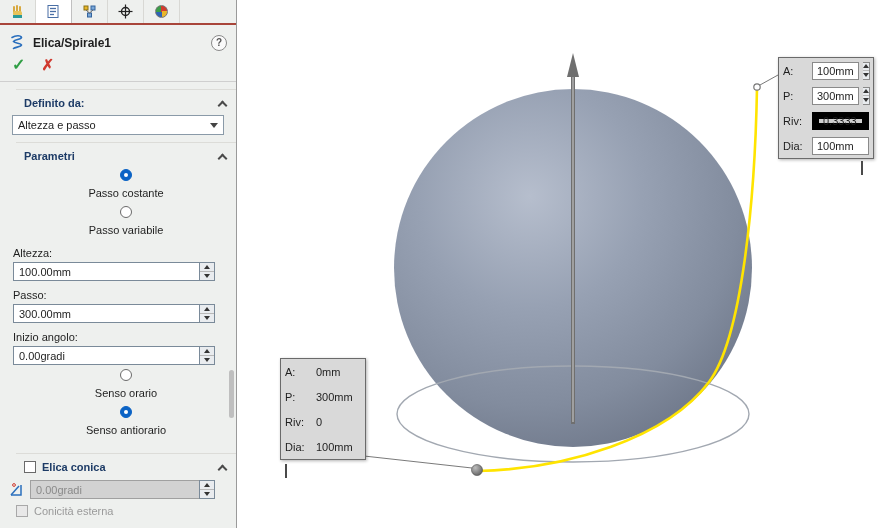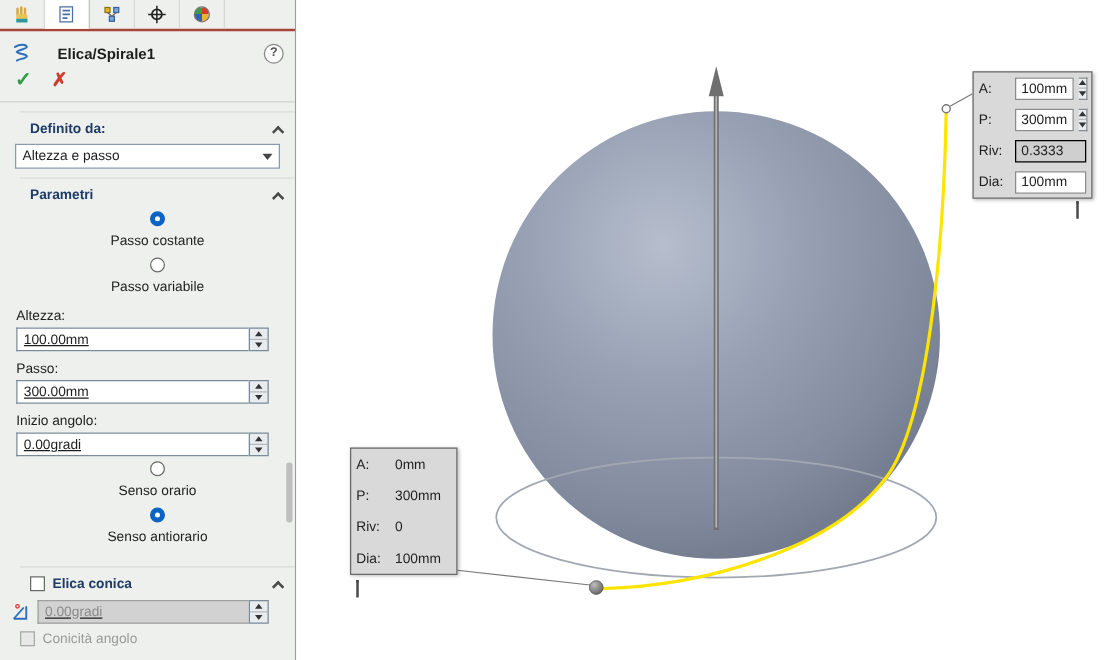--- a/index.html
+++ b/index.html
@@ -22,21 +22,21 @@
   }
   .tab {
     width:36px; display:flex; align-items:center; justify-content:center;
     border-right:1px solid #d8d8d4; cursor:default;
   }
   .tab.active { background:#ffffff; border-right:1px solid #c0c0c0; }
   .pie-icon { width:13px; height:13px; border-radius:50%;
     background:conic-gradient(#d23b2f 0 90deg,#e8b62a 90deg 180deg,#2f63b5 180deg 270deg,#3a9e48 270deg 360deg);
     border:1px solid #777; }
 
-  .pm-title { display:flex; align-items:center; gap:20px; padding:9px 9px 3px 9px; }
+  .pm-title { display:flex; align-items:center; gap:7px; padding:9px 9px 3px 9px; }
   .pm-title .title { font-weight:bold; font-size:12px; }
   .help {
     margin-left:auto; width:16px; height:16px; border:1px solid #8a8a8a; border-radius:50%;
     display:flex; align-items:center; justify-content:center; color:#555;
     font-weight:bold; font-size:10px; background:#fafafa;
   }
   .pm-actions { display:flex; gap:16px; padding:3px 12px 8px 12px; border-bottom:1px solid #cfcfcf; }
   .act-confirm { color:#2f9e44; font-size:16px; font-weight:bold; line-height:1; }
   .act-cancel  { color:#d03a2f; font-size:15px; font-weight:bold; line-height:1; }
 
@@ -61,21 +61,21 @@
   .radio {
     width:12px; height:12px; border:1px solid #6a6a6a; border-radius:50%; background:#fff;
     position:relative; flex:0 0 auto;
   }
   .radio.checked { border-color:#0b63c5; background:#0b63c5; }
   .radio.checked::after {
     content:""; position:absolute; left:3px; top:3px; width:4px; height:4px;
     border-radius:50%; background:#fff;
   }
   .field-label { padding:8px 0 3px 13px; }
-  .field { display:flex; margin-left:13px; width:202px; height:19px;text-decoration:underline; }
+  .field { display:flex; margin-left:13px; width:202px; height:19px; }
   .field input {
     flex:1; min-width:0; border:1px solid #7a8a99; border-right:none; padding:0 5px;
     font:inherit; background:#fff; color:#1e1e1e; outline:none;
   }
   .field.disabled input { background:#d2d2d2; color:#8a8a8a; border-color:#a0a0a0; }
   .spin { width:16px; display:flex; flex-direction:column; border:1px solid #7a8a99; background:#e9ecef; }
   .spin div { flex:1; display:flex; align-items:center; justify-content:center; }
   .spin .up { border-bottom:1px solid #b8b8b8; }
   .tri-up { width:0; height:0; border-left:3px solid transparent; border-right:3px solid transparent; border-bottom:4px solid #333; }
   .tri-dn { width:0; height:0; border-left:3px solid transparent; border-right:3px solid transparent; border-top:4px solid #333; }
@@ -99,21 +99,21 @@
     position:absolute; background:#d9d9d9; border:1px solid #6a6a6a;
     box-shadow:1px 1px 3px rgba(0,0,0,.3); font-size:11px;
   }
   .callout .row { display:flex; align-items:center; height:25px; padding:0 4px; gap:4px; }
   .callout .lab { width:25px; flex:0 0 auto; }
   .val-field {
     flex:1; background:#fff; border:1px solid #8a8a8a; height:18px;
     display:flex; align-items:center; padding:0 4px;
   }
   .val-flat {
-    flex:1; background:#cfcfcf; border:1px solid #000000; height:18px;
+    flex:1; background:#cfcfcf; border:7px solid #000000; height:18px;
     display:flex; align-items:center; padding:0 4px;
   }
   .val-plain { flex:1; display:flex; align-items:center; padding:0 2px; }
   .spin-mini { width:13px; height:18px; display:flex; flex-direction:column; border:1px solid #8a8a8a; border-left:none; background:#e9ecef; }
   .spin-mini div { flex:1; display:flex; align-items:center; justify-content:center; }
   .spin-mini .up { border-bottom:1px solid #b8b8b8; }
   .callout-chev { position:absolute; width:12px; height:10px; cursor:pointer; }
   .callout-chev .chev-up { margin:2px 0 0 2px; }
 </style>
 </head>
@@ -267,21 +267,21 @@
             </div>
           <div class="dn">
               <span class="tri-dn"></span>
             </div>
         </div>
       </div>
     </div>
 
     <div class="check-row disabled">
       <span class="checkbox"></span>
-      <span>Conicità angolo</span>
+      <span>Conicità esterna</span>
     </div>
 
     <div class="panel-scrollbar"></div>
   </div>
 
   <div id="viewport">
     <svg id="scene" width="659" height="528" viewBox="0 0 659 528">
       <defs>
         <radialGradient id="sphG" cx="38%" cy="30%" r="78%">
           <stop offset="0%" stop-color="#b6becd"></stop>

